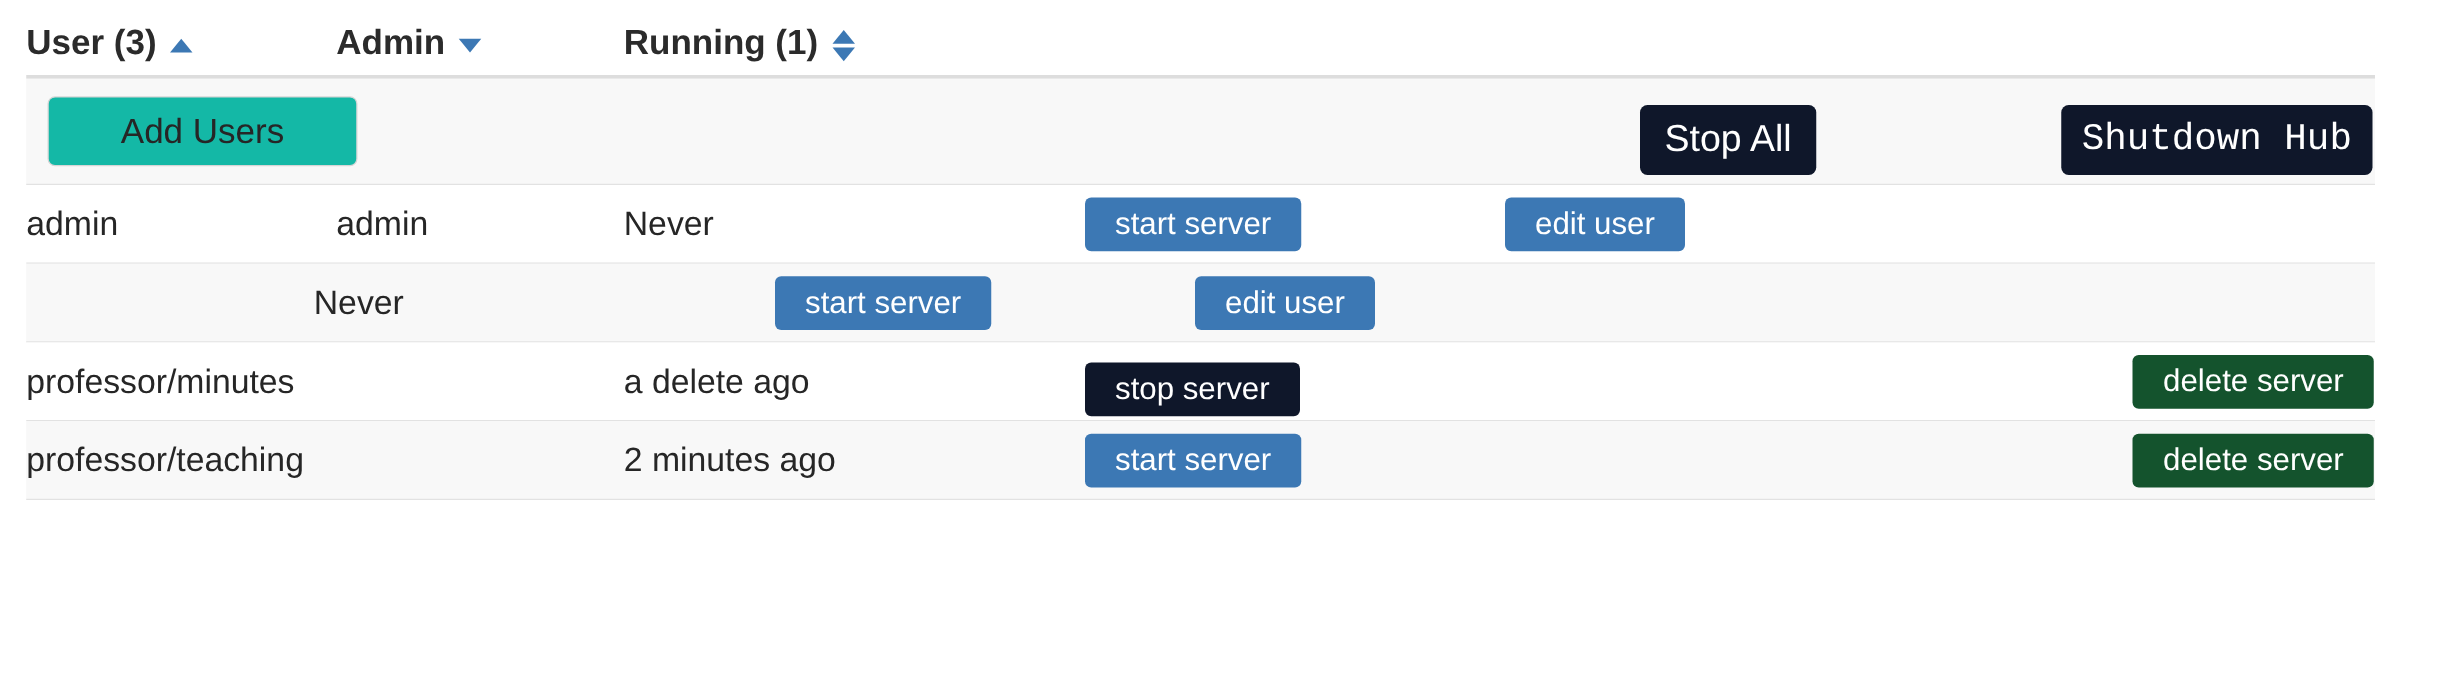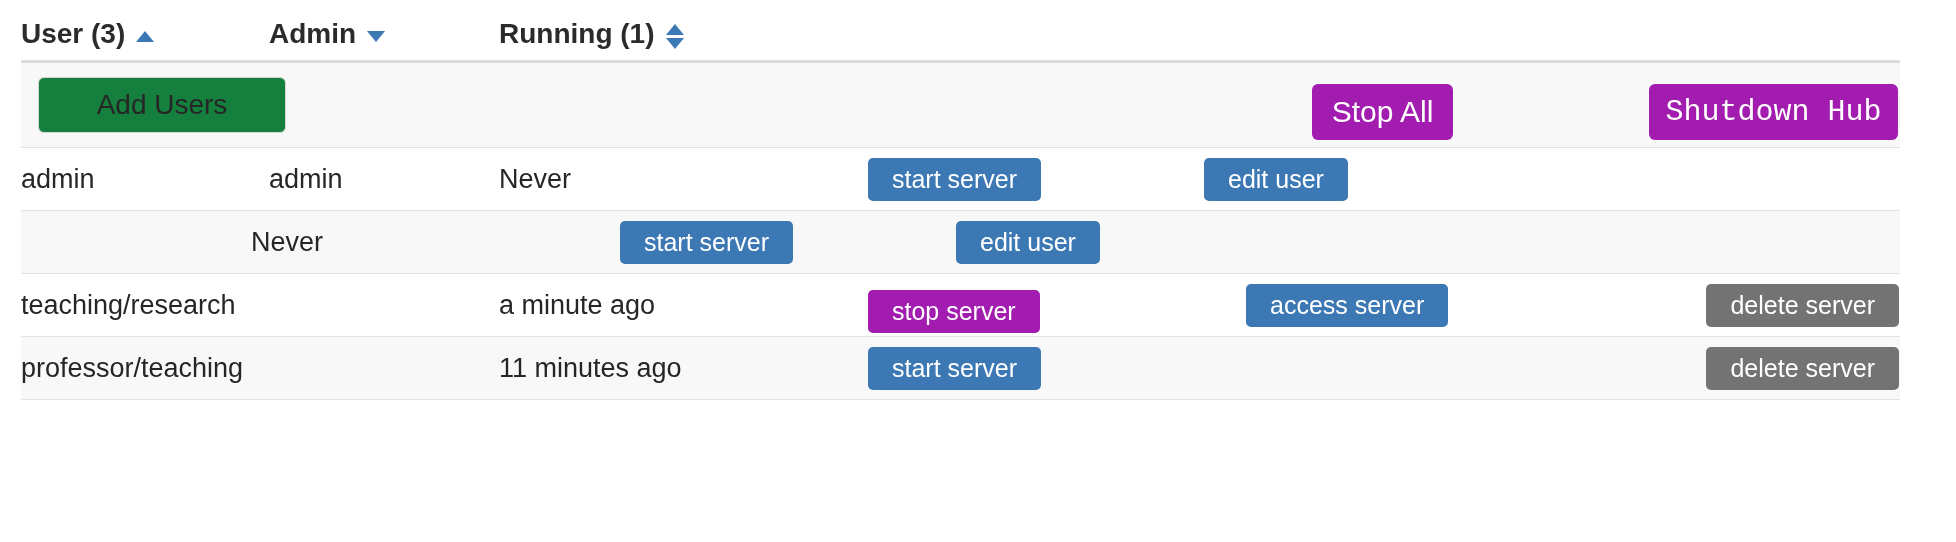--- a/index.html
+++ b/index.html
@@ -112,25 +112,25 @@
     border-radius: 5px;
     color: #ffffff;
     font-family: "Liberation Sans", sans-serif;
     font-size: 25px;
     line-height: 1;
     padding: 9px 24px;
     cursor: pointer;
     white-space: nowrap;
   }
   .btn-blue   { background: #3c78b4; }
-  .btn-red    { background: #a21caf; margin-top: 13px; }
-  .btn-orange { background: #737373; }
+  .btn-red    { background: #0f172a; margin-top: 13px; }
+  .btn-orange { background: #14532d; }
 
   .btn-default {
-    background: #15803d;
+    background: #14b8a6;
     border: 1px solid #d6d6d6;
     border-radius: 6px;
     color: #262626;
     font-size: 28px;
     padding: 4px;
     width: 248px;
     height: 56px;
     display: inline-flex;
     align-items: center;
     justify-content: center;
@@ -222,36 +222,35 @@
       <div class="td col-activity">Never</div>
       <div class="slot-running">
         <button class="btn btn-blue pos-start">start server</button>
       </div>
       <div class="slot-actions">
         <button class="btn btn-blue pos-edit">edit user</button>
       </div>
     </div>
 
     <div class="trow">
-      <div class="td col-user">teaching/research</div>
+      <div class="td col-user">professor/minutes</div>
       <div class="td col-admin"></div>
-      <div class="td col-activity">a minute ago</div>
+      <div class="td col-activity">a delete ago</div>
       <div class="slot-running">
         <button class="btn btn-red pos-start">stop server</button>
       </div>
       <div class="slot-actions">
-        <button class="btn btn-blue pos-access">access server</button>
         <button class="btn btn-orange pos-delete-server">delete server</button>
       </div>
     </div>
 
     <div class="trow striped">
       <div class="td col-user">professor/teaching</div>
       <div class="td col-admin"></div>
-      <div class="td col-activity">11 minutes ago</div>
+      <div class="td col-activity">2 minutes ago</div>
       <div class="slot-running">
         <button class="btn btn-blue pos-start">start server</button>
       </div>
       <div class="slot-actions">
         <button class="btn btn-orange pos-delete-server">delete server</button>
       </div>
     </div>
 
   </div>
 </div>

